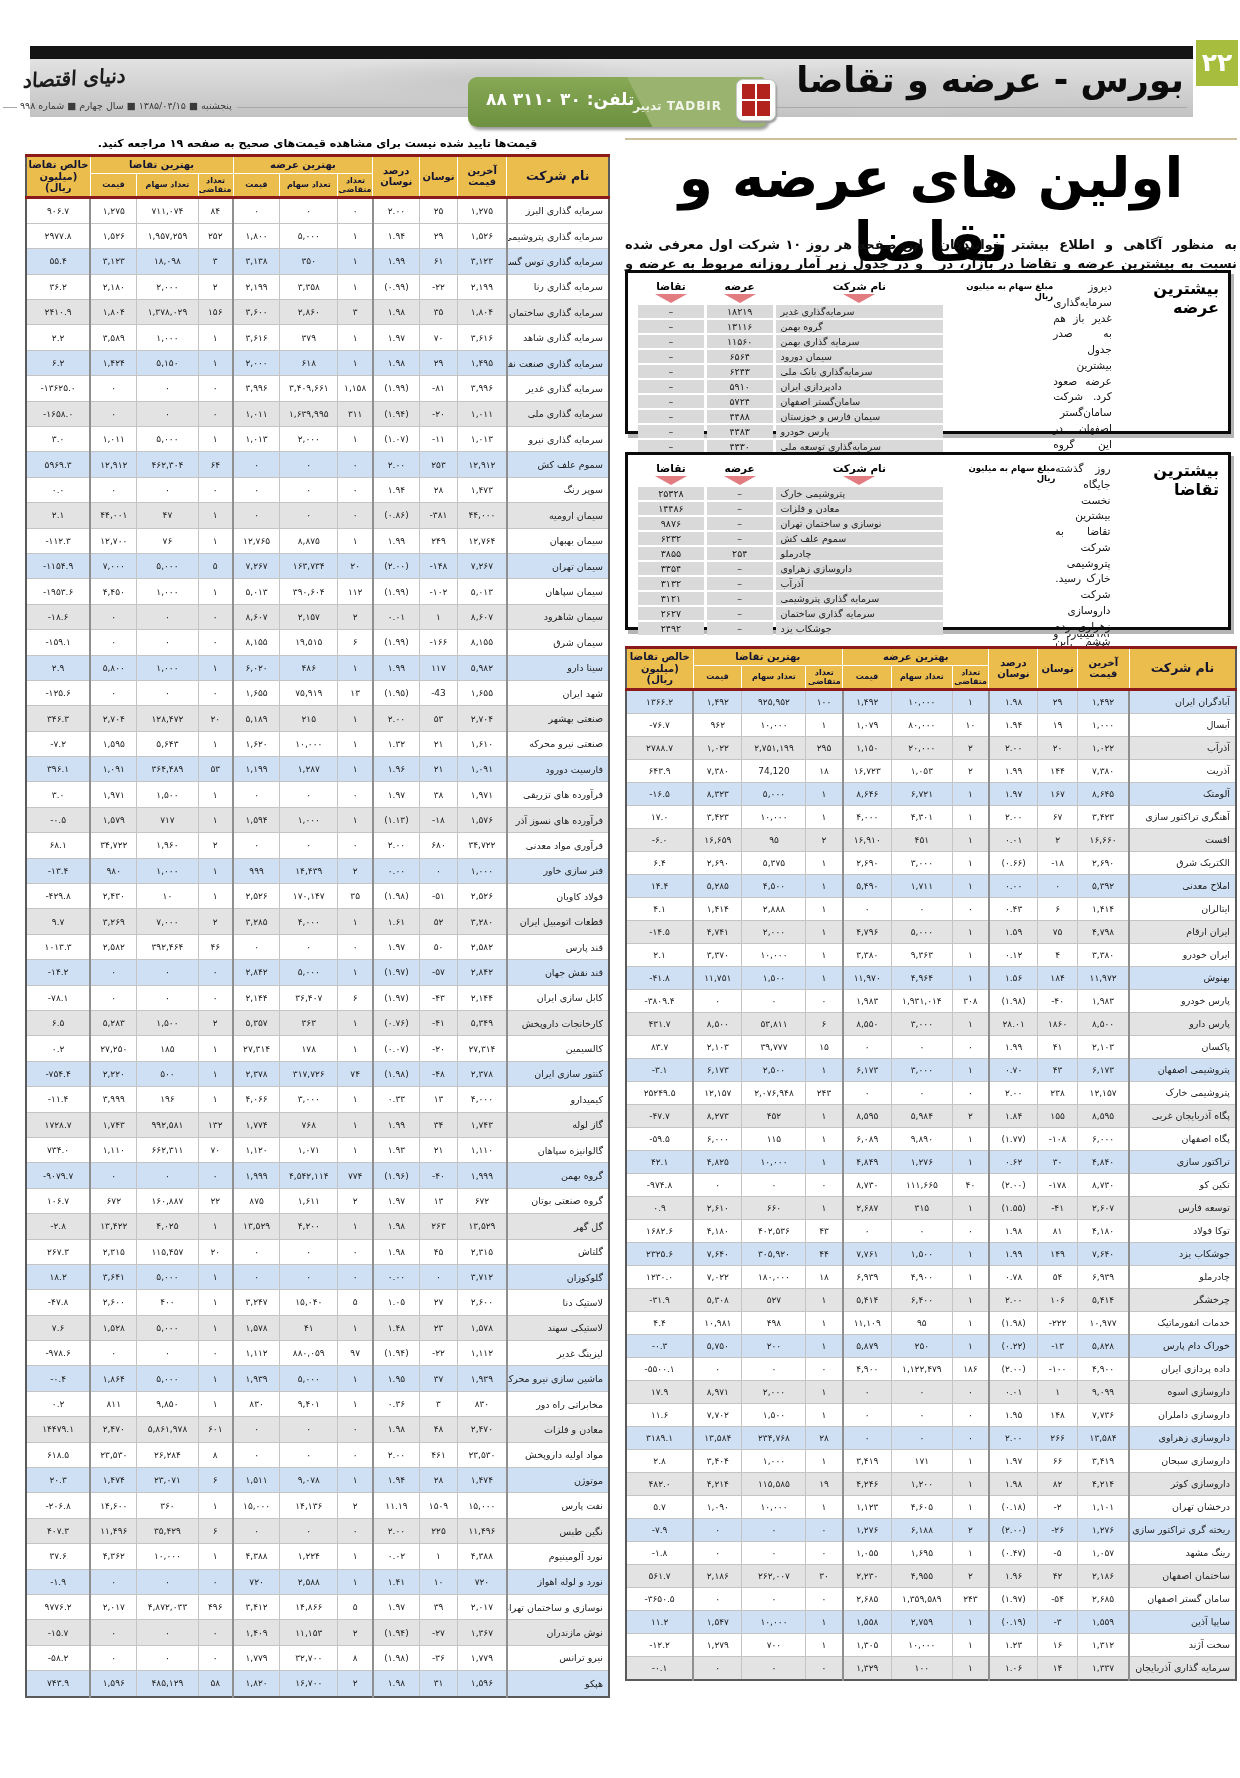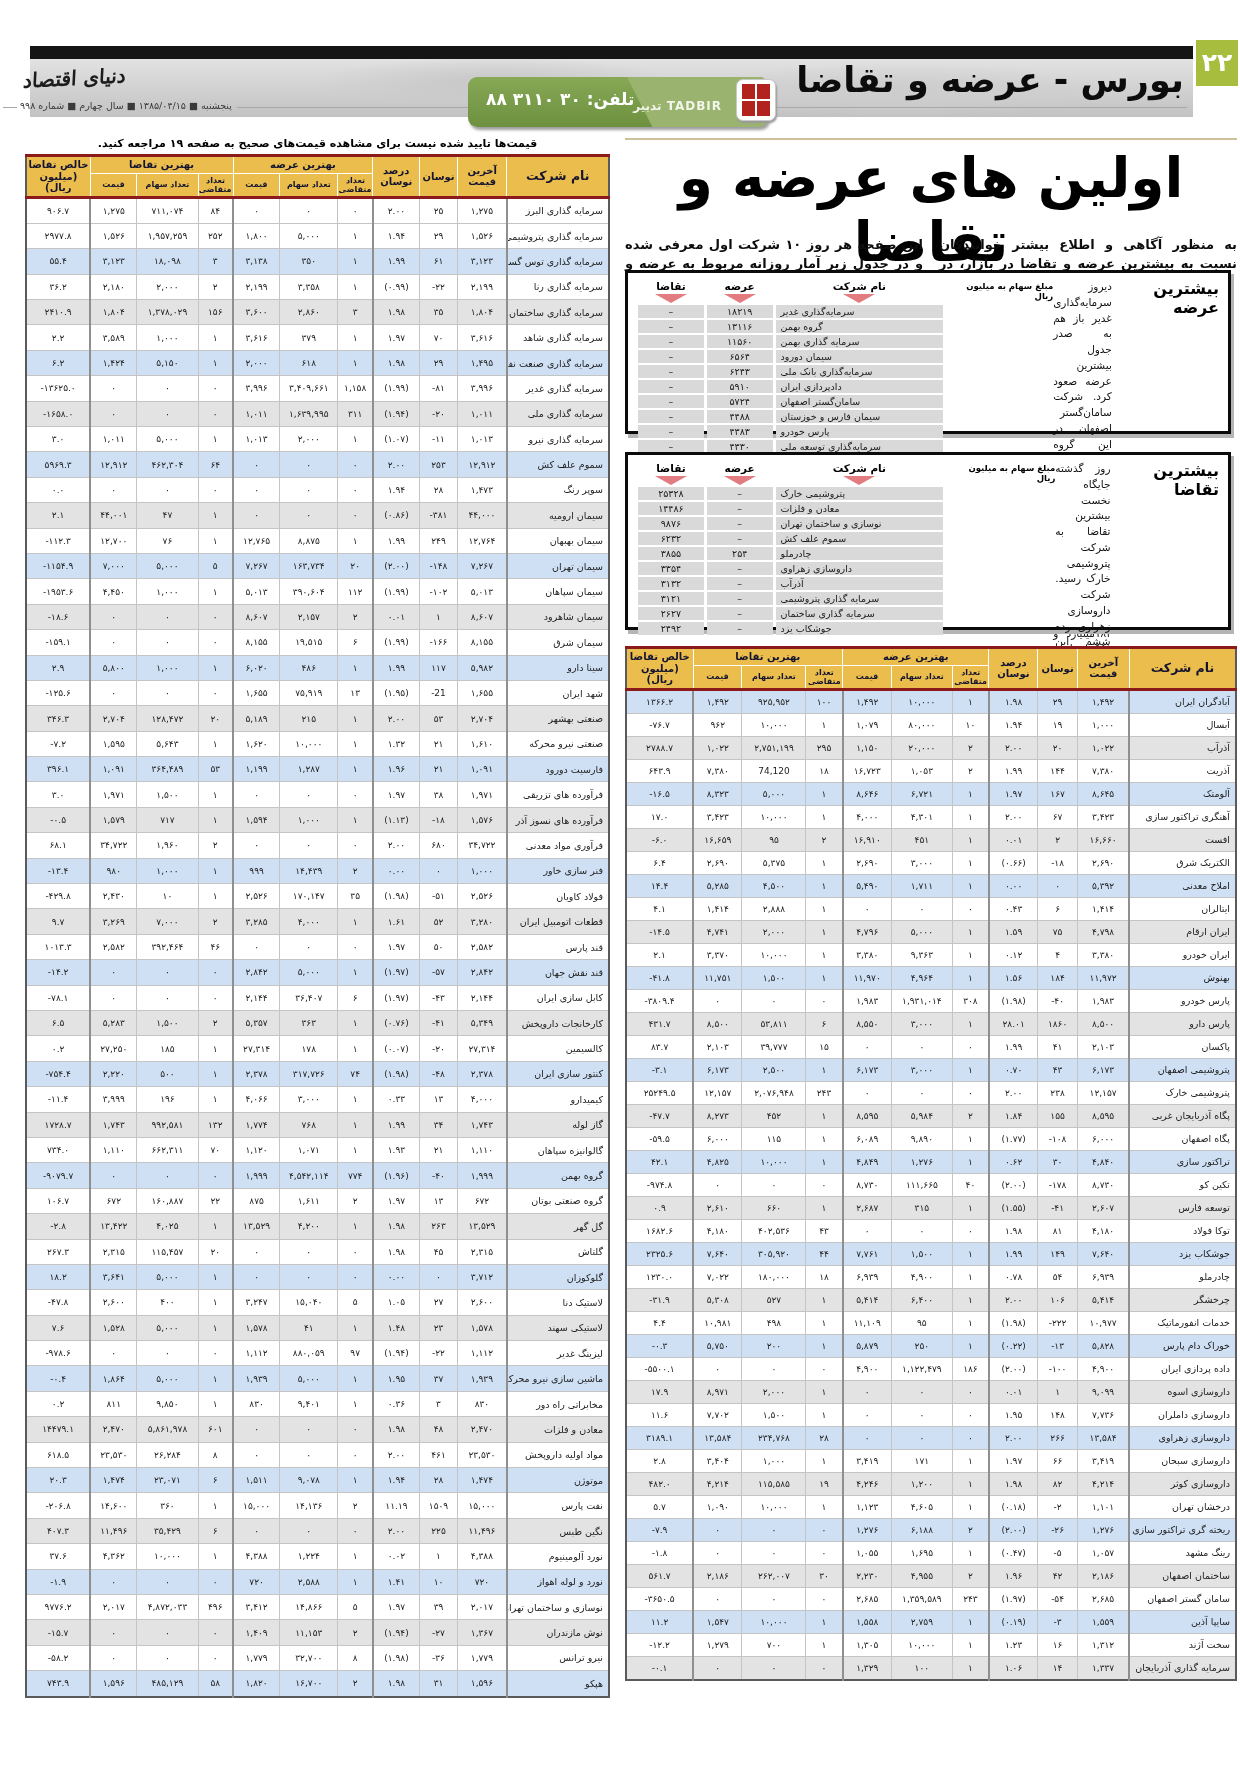--- a/index.html
+++ b/index.html
@@ -552,21 +552,21 @@
           <td class="num">۴۸۶</td>
           <td class="num">۶,۰۲۰</td>
           <td class="num gb">۱</td>
           <td class="num">۱,۰۰۰</td>
           <td class="num">۵,۸۰۰</td>
           <td class="num gb">۲.۹</td>
         </tr>
         <tr>
           <td class="cname">شهد ایران</td>
           <td class="num gb">۱,۶۵۵</td>
-          <td class="num">-21</td>
+          <td class="num">-43</td>
           <td class="num">(۱.۹۵)</td>
           <td class="num gb">۱۳</td>
           <td class="num">۷۵,۹۱۹</td>
           <td class="num">۱,۶۵۵</td>
           <td class="num gb">۰</td>
           <td class="num">۰</td>
           <td class="num">۰</td>
           <td class="num gb">-۱۲۵.۶</td>
         </tr>
         <tr>

